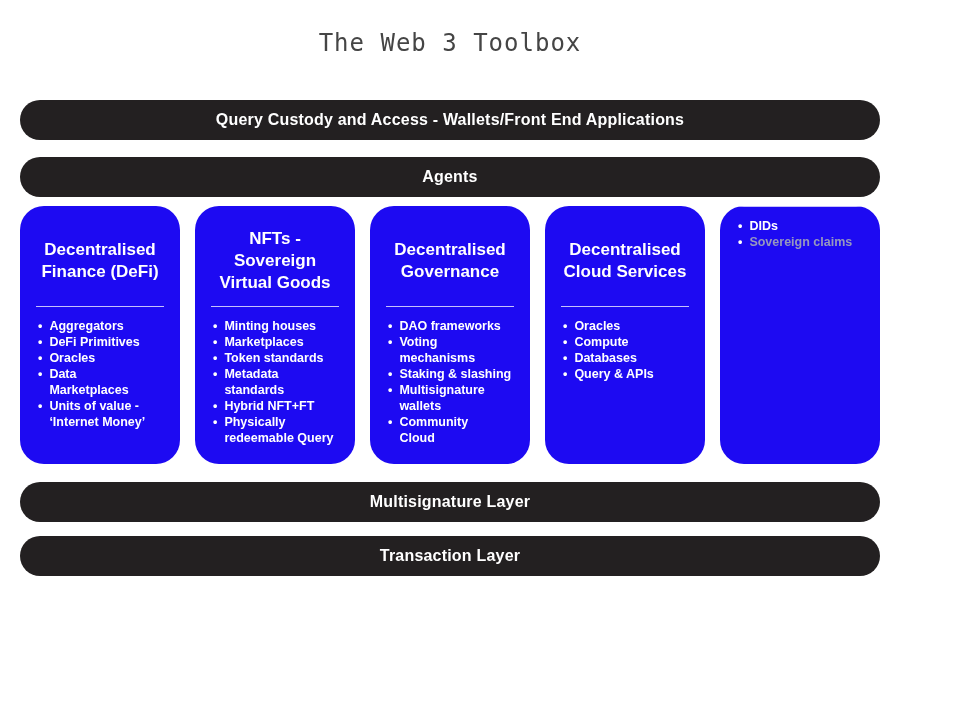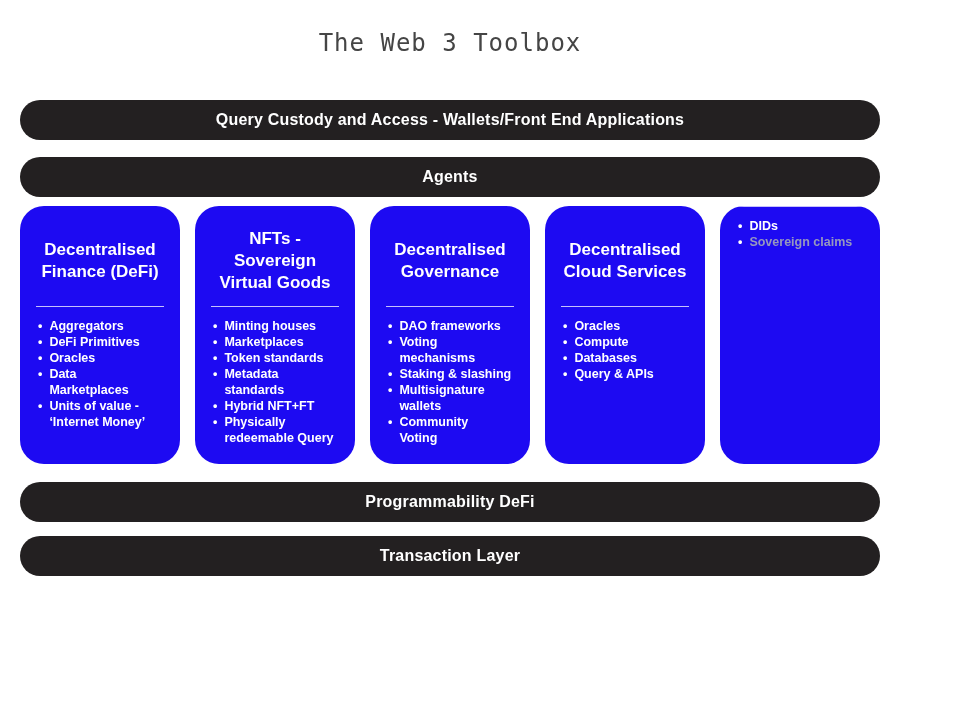--- a/index.html
+++ b/index.html
@@ -214,21 +214,21 @@
             <span class="btext">Staking &amp; slashing</span>
           </li>
           <li>
             <span class="bullet">•</span>
             <span class="btext">Multisignature
 wallets</span>
           </li>
           <li>
             <span class="bullet">•</span>
             <span class="btext">Community
-Voting</span>
+Cloud</span>
           </li>
         </ul>
     </section>
     <section class="col">
       <div class="col-heading">Decentralised
 Cloud Services</div>
       <div class="col-divider"></div>
       <ul class="col-list">
           <li>
             <span class="bullet">•</span>
@@ -257,21 +257,21 @@
           </li>
           <li class="muted">
             <span class="bullet">•</span>
             <span class="btext">Sovereign claims</span>
           </li>
         </ul>
     </section>
   </div>
 
   <div class="bar" style="top:482px">
-    <span class="bar-label">Programmability DeFi</span>
+    <span class="bar-label">Multisignature Layer</span>
   </div>
   <div class="bar" style="top:536px">
     <span class="bar-label">Transaction Layer</span>
   </div>
 
   <div class="logo">
     <span>Outlier Ventures</span><span class="logo-mark">*</span>
   </div>
 
 </div>

